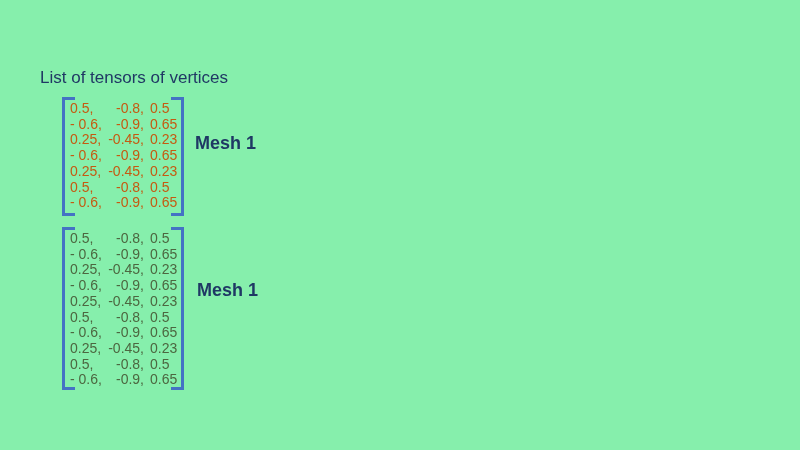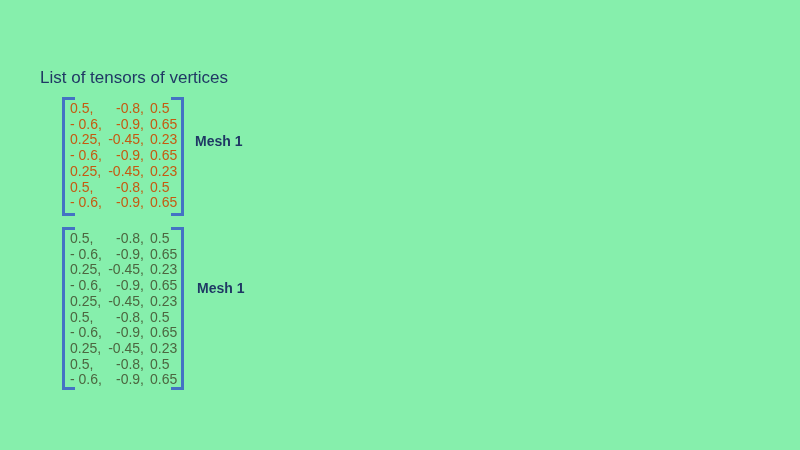--- a/index.html
+++ b/index.html
@@ -51,21 +51,21 @@
   .m2 .grid{color:#4C6740;}
   .cell{
     line-height:15.7px;
     white-space:pre;
   }
   .cell.c0{text-align:left;}
   .cell.c1{text-align:right;}
   .cell.c2{text-align:left;}
   .mesh-label{
     position:absolute;
-    font-size:14px;
+    font-size:18px;
     font-weight:700;
     color:#1F3864;
     line-height:1.1;
   }
   .mesh-label.l1{left:195px;top:134px;}
   .mesh-label.l2{left:197px;top:281px;}
 </style>
 </head>
 <body>
 

